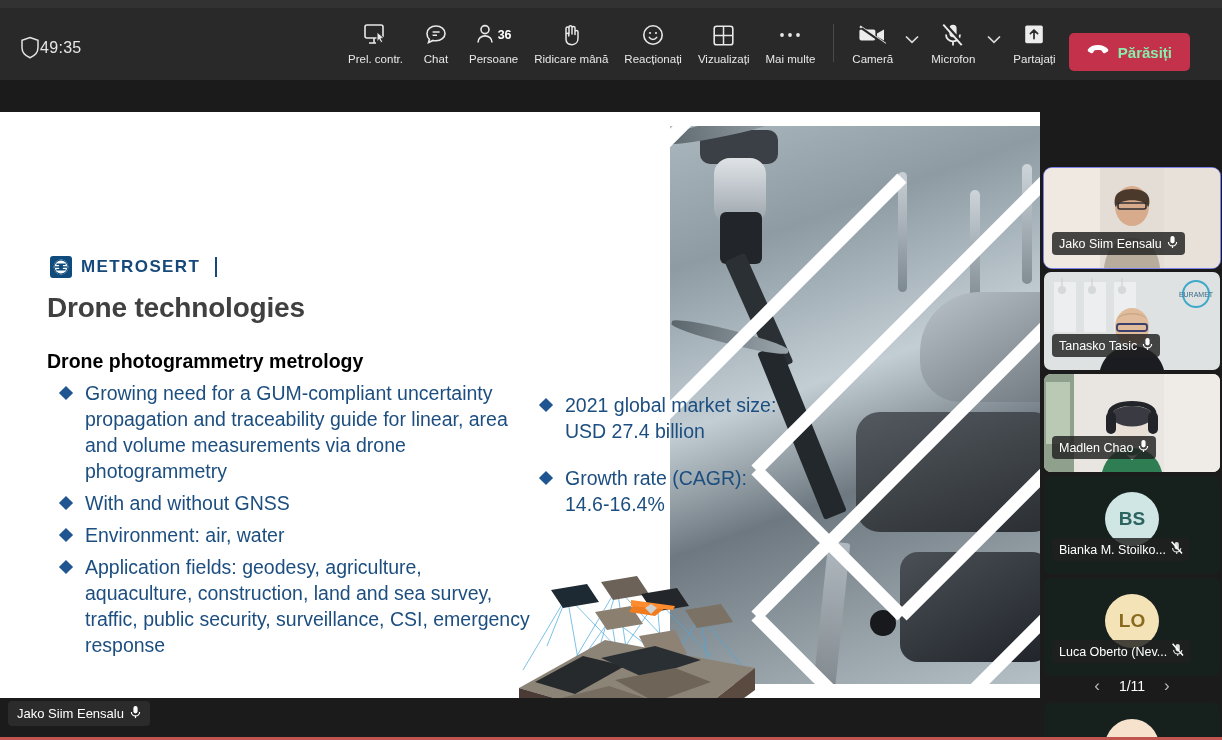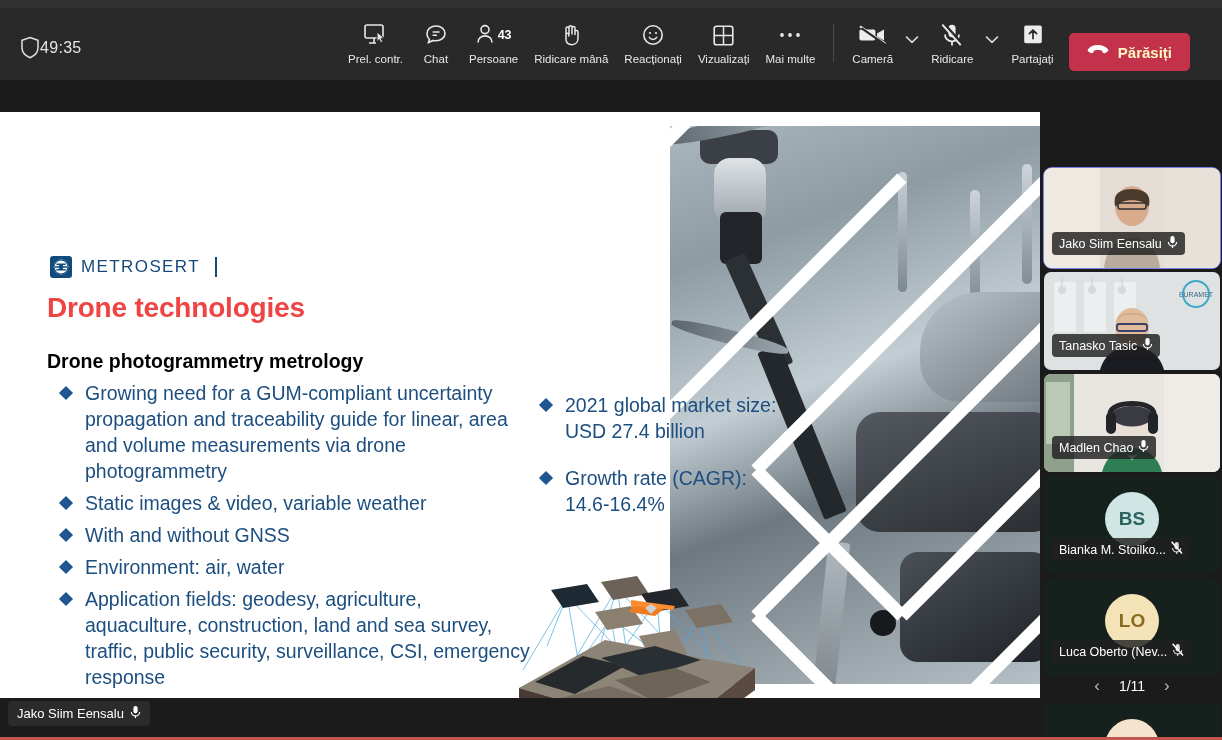--- a/index.html
+++ b/index.html
@@ -28,36 +28,36 @@
 
   .divider { width:1px; height:38px; background:#4a4a4a; margin:6px 10px 0 10px; }
 
   .tbgroup { display:flex; align-items:flex-start; }
   .chev { width:22px; height:50px; display:flex; align-items:center; justify-content:center;
           cursor:pointer; color:#d8d8d8; margin-top:-4px; }
 
   .leavebtn { position:absolute; right:32px; top:25px; height:38px; background:#c4314b;
               border-radius:5px; display:flex; align-items:center; gap:9px; padding:0 18px;
               cursor:pointer; }
-  .leavebtn .lbl { color:#fef9c3; font-size:15px; font-weight:600; white-space:nowrap; }
+  .leavebtn .lbl { color:#86efac; font-size:15px; font-weight:600; white-space:nowrap; }
 
   
   .stage { position:absolute; left:0; top:80px; width:1222px; height:660px; background:#1b1b1b; }
 
   
   .slide { position:absolute; left:0; top:32px; width:1040px; height:586px;
            background:#ffffff; overflow:hidden; }
 
   .logo-row { position:absolute; left:50px; top:144px; display:flex; align-items:center; gap:9px; }
   .logo-mark { width:22px; height:22px; background:#0f4c7d; border-radius:3px;
                display:flex; align-items:center; justify-content:center; }
-  .logo-text { color:#16497a; font-size:17px; font-weight:normal; letter-spacing:1.4px; }
+  .logo-text { color:#16497a; font-size:17px; font-weight:bold; letter-spacing:1.4px; }
   .logo-bar { width:2px; height:20px; background:#16497a; margin-left:6px; }
 
-  .slide-title { position:absolute; left:47px; top:180px; color:#ef4444;
+  .slide-title { position:absolute; left:47px; top:180px; color:#404040;
                  font-size:28px; font-weight:bold; letter-spacing:-.2px; }
   .slide-sub { position:absolute; left:47px; top:238px; color:#000000;
                font-size:19.5px; font-weight:bold; }
 
   ul.blist { position:absolute; list-style:none; }
   ul.blist li { position:relative; padding-left:33px; color:#1c4e80;
                 font-size:19.5px; line-height:26px; margin-bottom:6px; }
   ul.blist li .dia { position:absolute; left:9px; top:8px; width:10px; height:10px;
                      background:#1f5590; transform:rotate(45deg); }
 
@@ -144,21 +144,21 @@
         </span>
         <span class="tblabel">Chat</span>
       </div>
 
       <div class="tbitem">
         <span class="tbicon">
           <svg width="20" height="24" viewBox="0 0 20 24">
             <circle cx="9" cy="6.6" r="4" fill="none" stroke="#e8e8e8" stroke-width="1.6"></circle>
             <path d="M2 19.5c0-4 3.2-6.6 7-6.6s7 2.6 7 6.6" fill="none" stroke="#e8e8e8" stroke-width="1.6"></path>
           </svg>
-          <span class="badge">43</span>
+          <span class="badge">36</span>
         </span>
         <span class="tblabel">Persoane</span>
       </div>
 
       <div class="tbitem">
         <span class="tbicon">
           <svg width="22" height="24" viewBox="0 0 22 24">
             <path d="M6 12V5.6a1.5 1.5 0 0 1 3 0V11m0-.4V4.2a1.5 1.5 0 0 1 3 0V11m0-.6V5.1a1.5 1.5 0 0 1 3 0v6.3m0-2.5a1.5 1.5 0 0 1 3 0v6.4c0 3.6-2.4 6.4-6 6.4-3.4 0-6-1.9-6-5.6v-4.4a1.4 1.4 0 0 1 2.8 0V13" fill="none" stroke="#e8e8e8" stroke-width="1.5" stroke-linecap="round" stroke-linejoin="round"></path>
           </svg>
         </span>
@@ -223,21 +223,21 @@
         <div class="tbitem">
           <span class="tbicon">
             <svg width="22" height="25" viewBox="0 0 22 25">
               <rect x="7.4" y="1.8" width="7.2" height="12.4" rx="3.6" fill="#ececec"></rect>
               <path d="M4 11.4c0 3.9 3.1 6.9 7 6.9s7-3 7-6.9" fill="none" stroke="#ececec" stroke-width="1.8"></path>
               <path d="M11 18.3v4.2" stroke="#ececec" stroke-width="1.8"></path>
               <path d="M1.4 1.6 19.8 22" stroke="#ececec" stroke-width="2.2"></path>
               <path d="M2.9 .3 21.3 20.7" stroke="#292929" stroke-width="2.2"></path>
             </svg>
           </span>
-          <span class="tblabel">Ridicare</span>
+          <span class="tblabel">Microfon</span>
         </div>
         <div class="chev">
           <svg width="14" height="9" viewBox="0 0 14 9">
               <path d="M1 1.5 7 7.3l6-5.8" fill="none" stroke="#dcdcdc" stroke-width="1.7"></path>
             </svg>
         </div>
       </div>
 
       <div class="tbitem">
         <span class="tbicon">
@@ -346,21 +346,20 @@
         </span>
         <span class="logo-text">METROSERT</span>
         <span class="logo-bar"></span>
       </div>
 
       <div class="slide-title">Drone technologies</div>
       <div class="slide-sub">Drone photogrammetry metrology</div>
 
       <ul class="blist" id="left-bullets">
         <li><span class="dia"></span><span>Growing need for a GUM-compliant uncertainty propagation and traceability guide for linear, area and volume measurements via drone photogrammetry</span></li>
-        <li><span class="dia"></span><span>Static images &amp; video, variable weather</span></li>
         <li><span class="dia"></span><span>With and without GNSS</span></li>
         <li><span class="dia"></span><span>Environment: air, water</span></li>
         <li><span class="dia"></span><span>Application fields: geodesy, agriculture, aquaculture, construction, land and sea survey, traffic, public security, surveillance, CSI, emergency response</span></li>
       </ul>
 
       <ul class="blist" id="right-bullets">
         <li>
           <span class="dia"></span>
           <b>2021 global market size:</b>
           <span class="sub">USD 27.4 billion</span>

